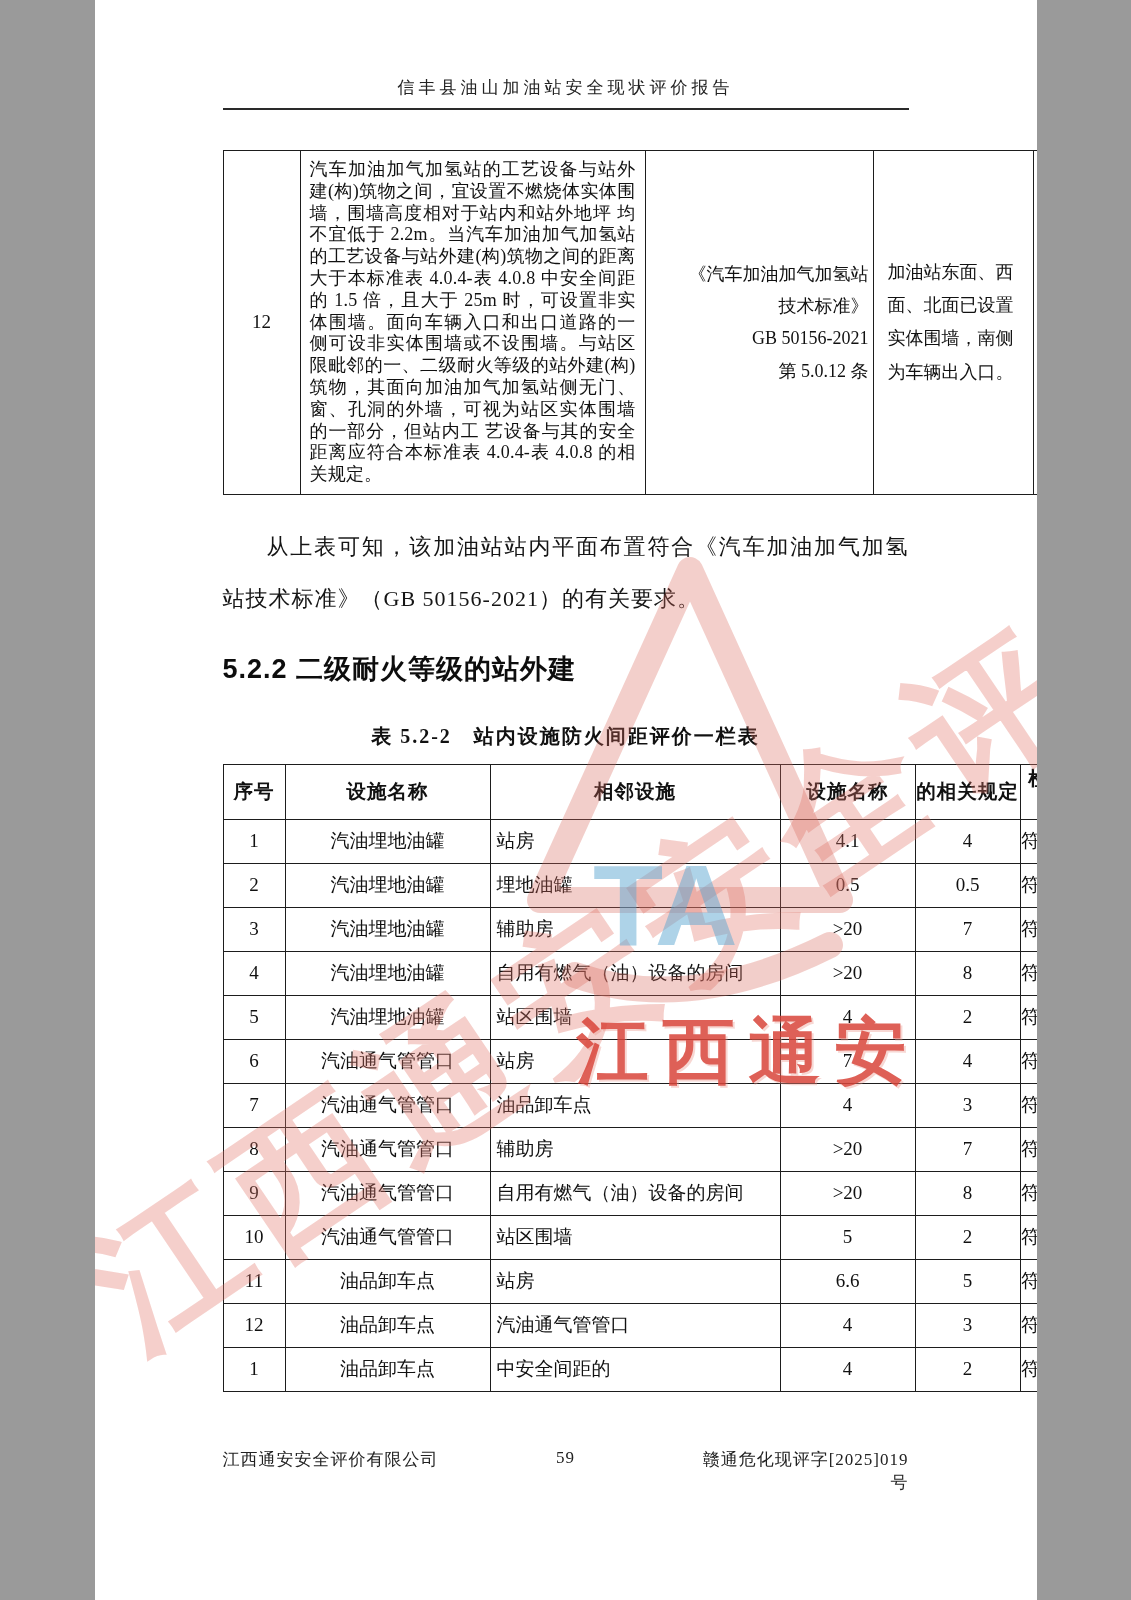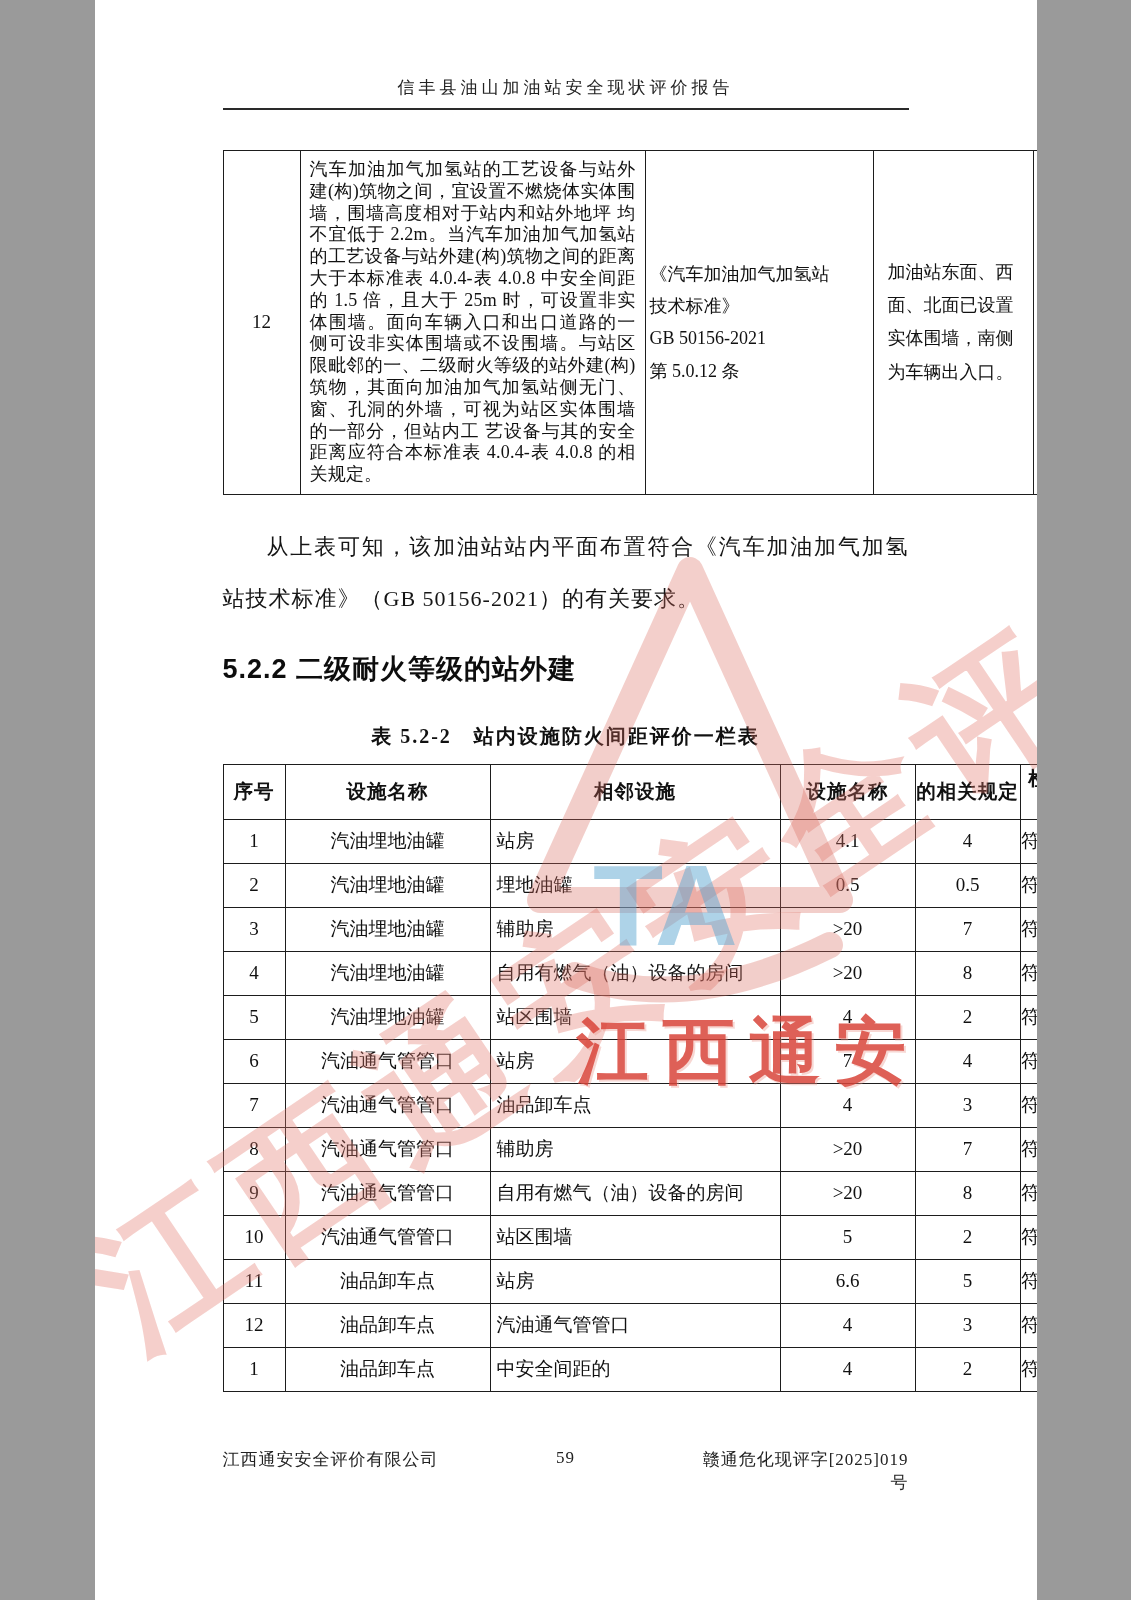--- a/index.html
+++ b/index.html
@@ -15,21 +15,21 @@
   .doc-header { padding-top:76px; text-align:center; }
   .doc-header .title { font-size:17px; letter-spacing:4px; color:#222; }
   .doc-header .rule { border-top:2px solid #2a2a2a; margin-top:9px; }
 
   
   table { border-collapse:collapse; width:875px; table-layout:fixed; }
   .t1 { margin-top:40px; font-size:18px; }
   .t1 td { border:1.6px solid #1d1d1d; vertical-align:middle; }
   .t1 .c-no { text-align:center; font-size:19px; }
   .t1 .c-content { text-align:justify; line-height:21.8px; padding:8px 9px; letter-spacing:0.2px; }
-  .t1 .c-standard { text-align:left; white-space:pre-line; line-height:1.8; padding:6px 4px; }
+  .t1 .c-standard { text-align:right; white-space:pre-line; line-height:1.8; padding:6px 4px; }
   .t1 .c-record { text-align:left; line-height:1.85; padding:0 14px; }
   .t1 .c-result { text-align:center; white-space:pre-line; line-height:1.7; }
 
   
   .para {
     margin-top:26px; font-size:22px; line-height:52px;
     text-indent:2em; text-align:justify; letter-spacing:1px; color:#151515;
   }
 
   

